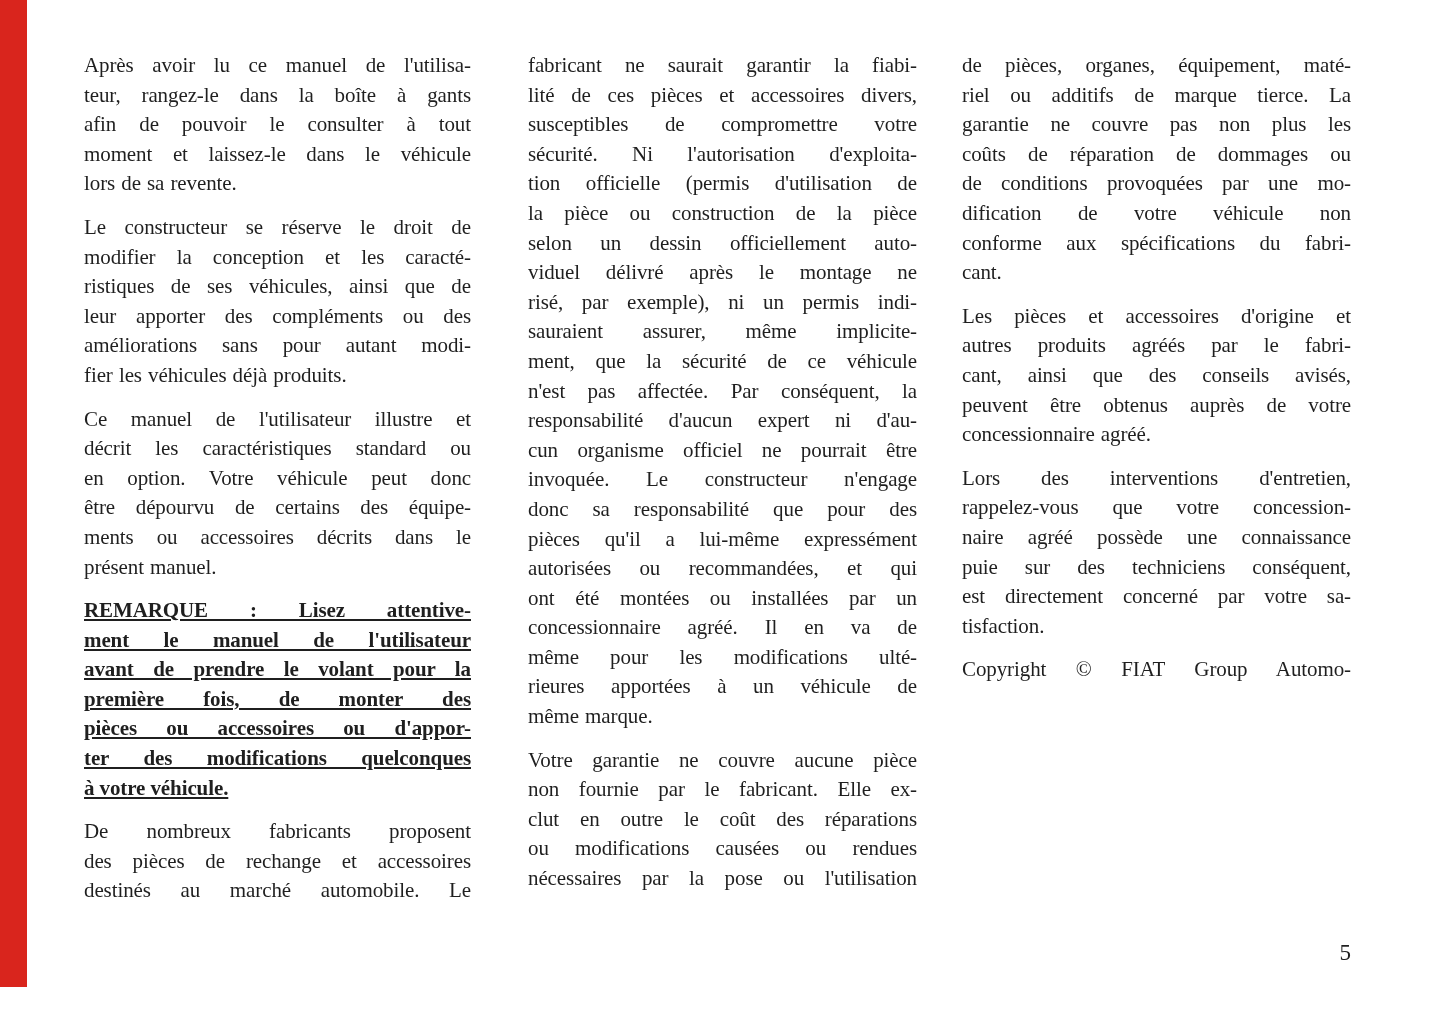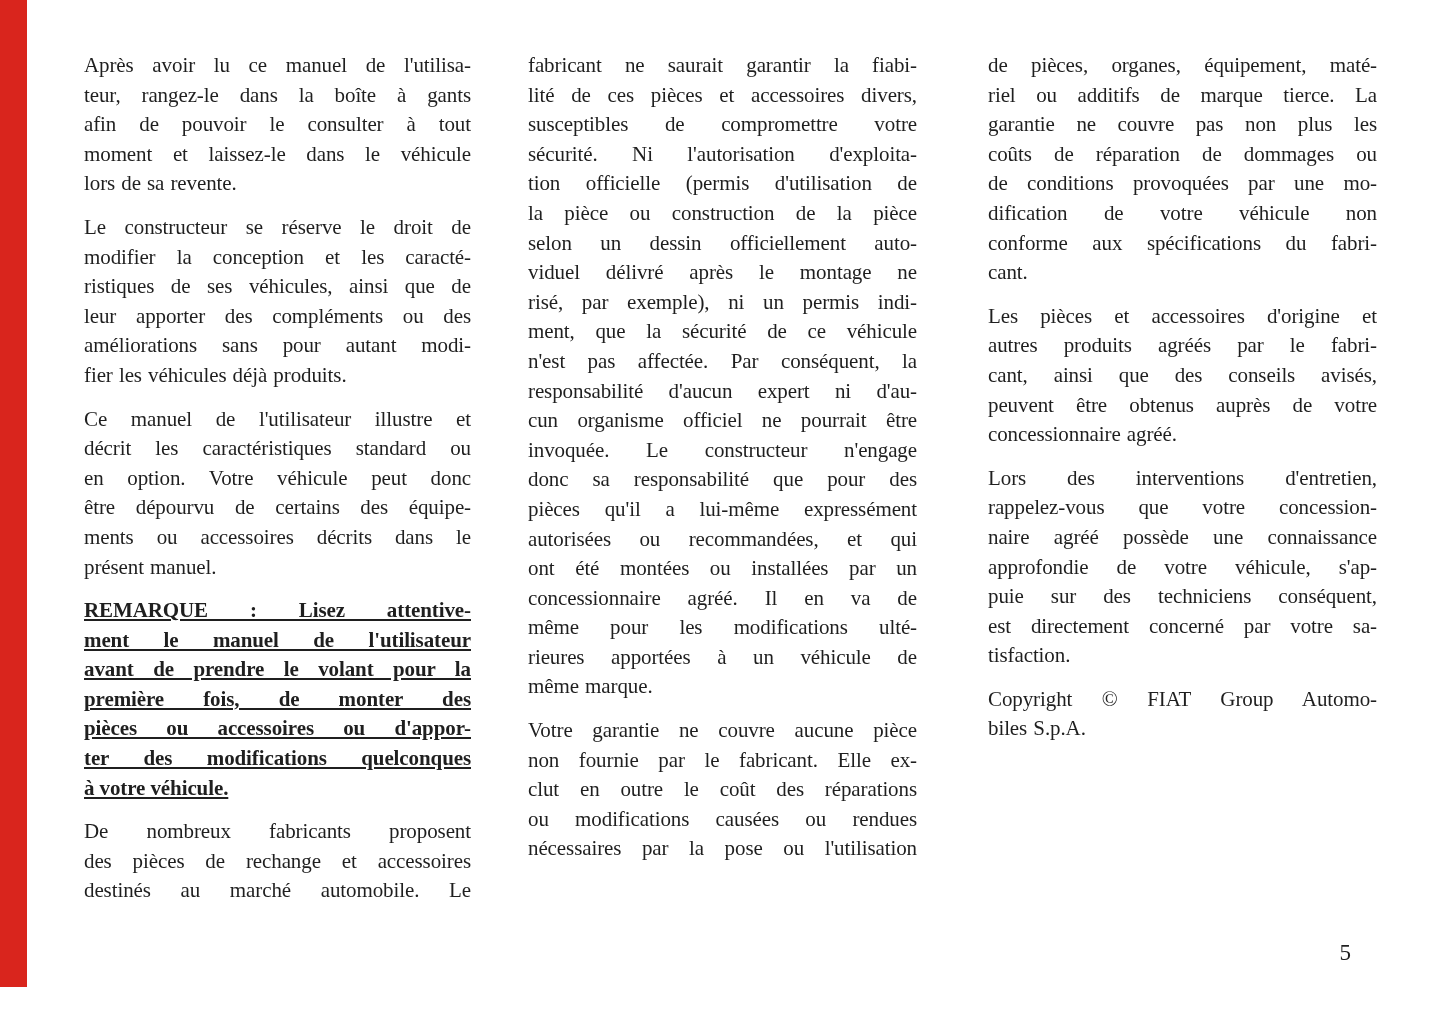--- a/index.html
+++ b/index.html
@@ -27,21 +27,21 @@
     top: 0;
     width: 1445px;
     height: 1026px;
   }
   .column {
     position: absolute;
     top: 51px;
   }
   #col1 { left: 84px;  width: 387px; }
   #col2 { left: 528px; width: 389px; }
-  #col3 { left: 962px; width: 389px; margin-left: 26px; }
+  #col3 { left: 962px; width: 389px; }
   .para {
     margin: 0 0 14px 0;
     font-size: 21px;
     line-height: 29.6px;
     letter-spacing: -0.1px;
     word-spacing: 1px;
   }
   .para.bold {
     font-weight: bold;
     word-spacing: 0;
@@ -115,20 +115,21 @@
       <div class="para">
         <div class="line">fabricant ne saurait garantir la fiabi-</div>
         <div class="line">lité de ces pièces et accessoires divers,</div>
         <div class="line">susceptibles de compromettre votre</div>
         <div class="line">sécurité. Ni l'autorisation d'exploita-</div>
         <div class="line">tion officielle (permis d'utilisation de</div>
         <div class="line">la pièce ou construction de la pièce</div>
         <div class="line">selon un dessin officiellement auto-</div>
         <div class="line">viduel délivré après le montage ne</div>
         <div class="line">risé, par exemple), ni un permis indi-</div>
+        <div class="line">sauraient assurer, même implicite-</div>
         <div class="line">ment, que la sécurité de ce véhicule</div>
         <div class="line">n'est pas affectée. Par conséquent, la</div>
         <div class="line">responsabilité d'aucun expert ni d'au-</div>
         <div class="line">cun organisme officiel ne pourrait être</div>
         <div class="line">invoquée. Le constructeur n'engage</div>
         <div class="line">donc sa responsabilité que pour des</div>
         <div class="line">pièces qu'il a lui-même expressément</div>
         <div class="line">autorisées ou recommandées, et qui</div>
         <div class="line">ont été montées ou installées par un</div>
         <div class="line">concessionnaire agréé. Il en va de</div>
@@ -159,25 +160,23 @@
         <div class="line">Les pièces et accessoires d'origine et</div>
         <div class="line">autres produits agréés par le fabri-</div>
         <div class="line">cant, ainsi que des conseils avisés,</div>
         <div class="line">peuvent être obtenus auprès de votre</div>
         <div class="line last">concessionnaire agréé.</div>
       </div>
       <div class="para">
         <div class="line">Lors des interventions d'entretien,</div>
         <div class="line">rappelez-vous que votre concession-</div>
         <div class="line">naire agréé possède une connaissance</div>
-        <div class="line">approfondie de votre véhicule, s'ap-</div>
         <div class="line">puie sur des techniciens conséquent,</div>
         <div class="line">est directement concerné par votre sa-</div>
         <div class="line last">tisfaction.</div>
       </div>
       <div class="para">
         <div class="line">Copyright © FIAT Group Automo-</div>
-        <div class="line last">biles S.p.A.</div>
       </div>
     </div>
   </div>
 
 <div class="page-number">5</div>
 
 </body></html>

